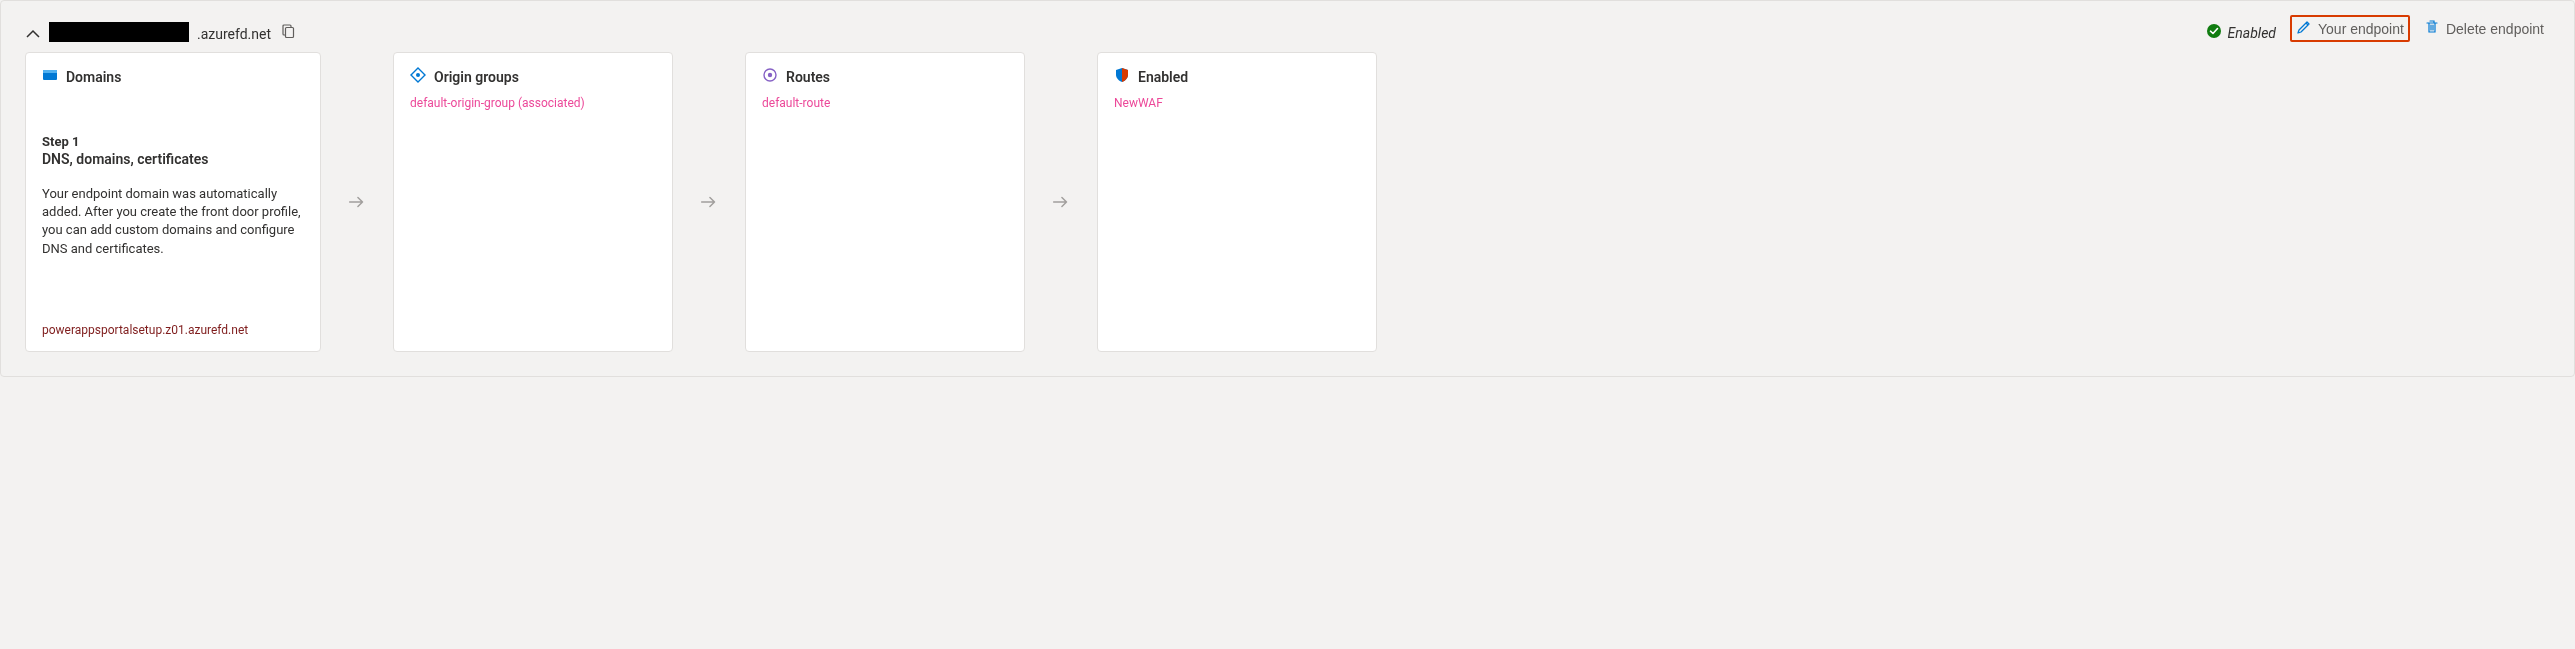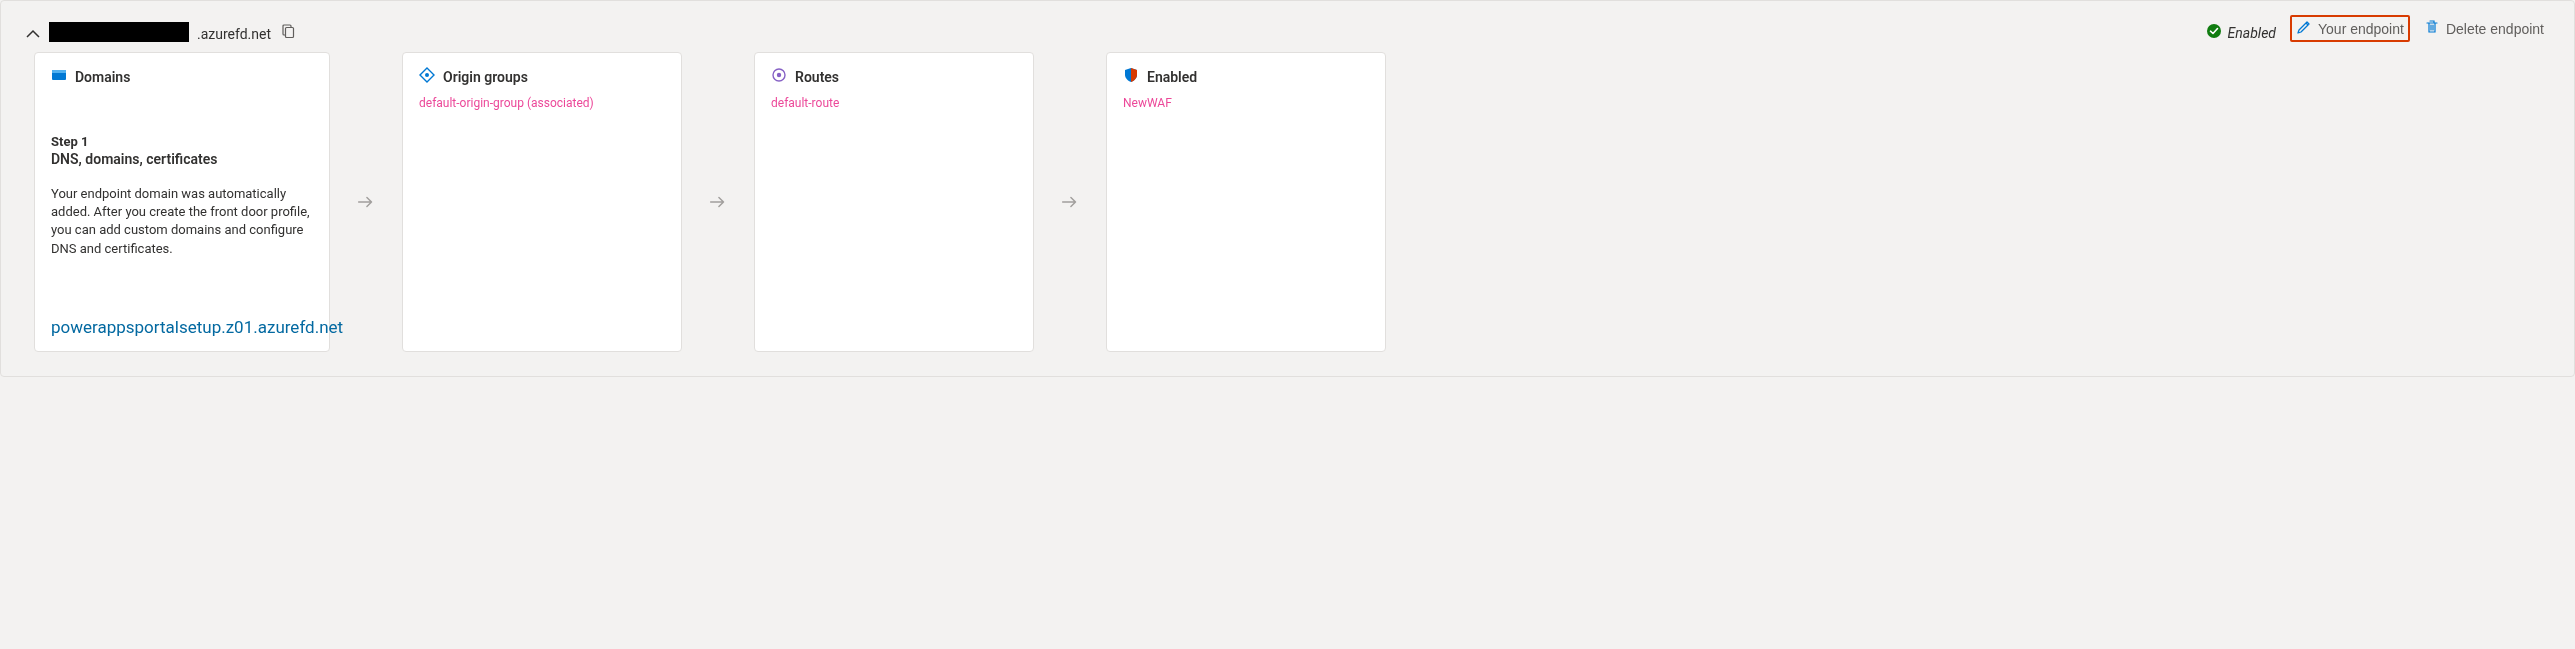--- a/index.html
+++ b/index.html
@@ -75,21 +75,21 @@
     background: #fff;
     border: 1px solid #e1dfdd;
     border-radius: 4px;
     width: 280px;
     min-height: 300px;
     display: flex;
     flex-direction: column;
     padding: 14px 16px;
     flex-shrink: 0;
   }
-  .card-wide { width: 296px; margin-left: 9px; }
+  .card-wide { width: 296px; }
   .card-header {
     display: flex;
     align-items: center;
     gap: 8px;
     margin-bottom: 10px;
   }
   .card-title {
     font-size: 14px;
     font-weight: 600;
     color: #323130;
@@ -111,22 +111,22 @@
     color: #323130;
     margin-top: 2px;
   }
   .step-desc {
     font-size: 13px;
     color: #323130;
     margin-top: 18px;
     line-height: 1.4;
   }
   .card-footer-text {
-    font-size: 17px;
-    color: #0369a1;
+    font-size: 12px;
+    color: #7f1d1d;
     margin-top: auto;
     padding-top: 20px;
   }
   .arrow-gap {
     display: flex;
     align-items: center;
     justify-content: center;
     width: 48px;
     flex-shrink: 0;
   }

